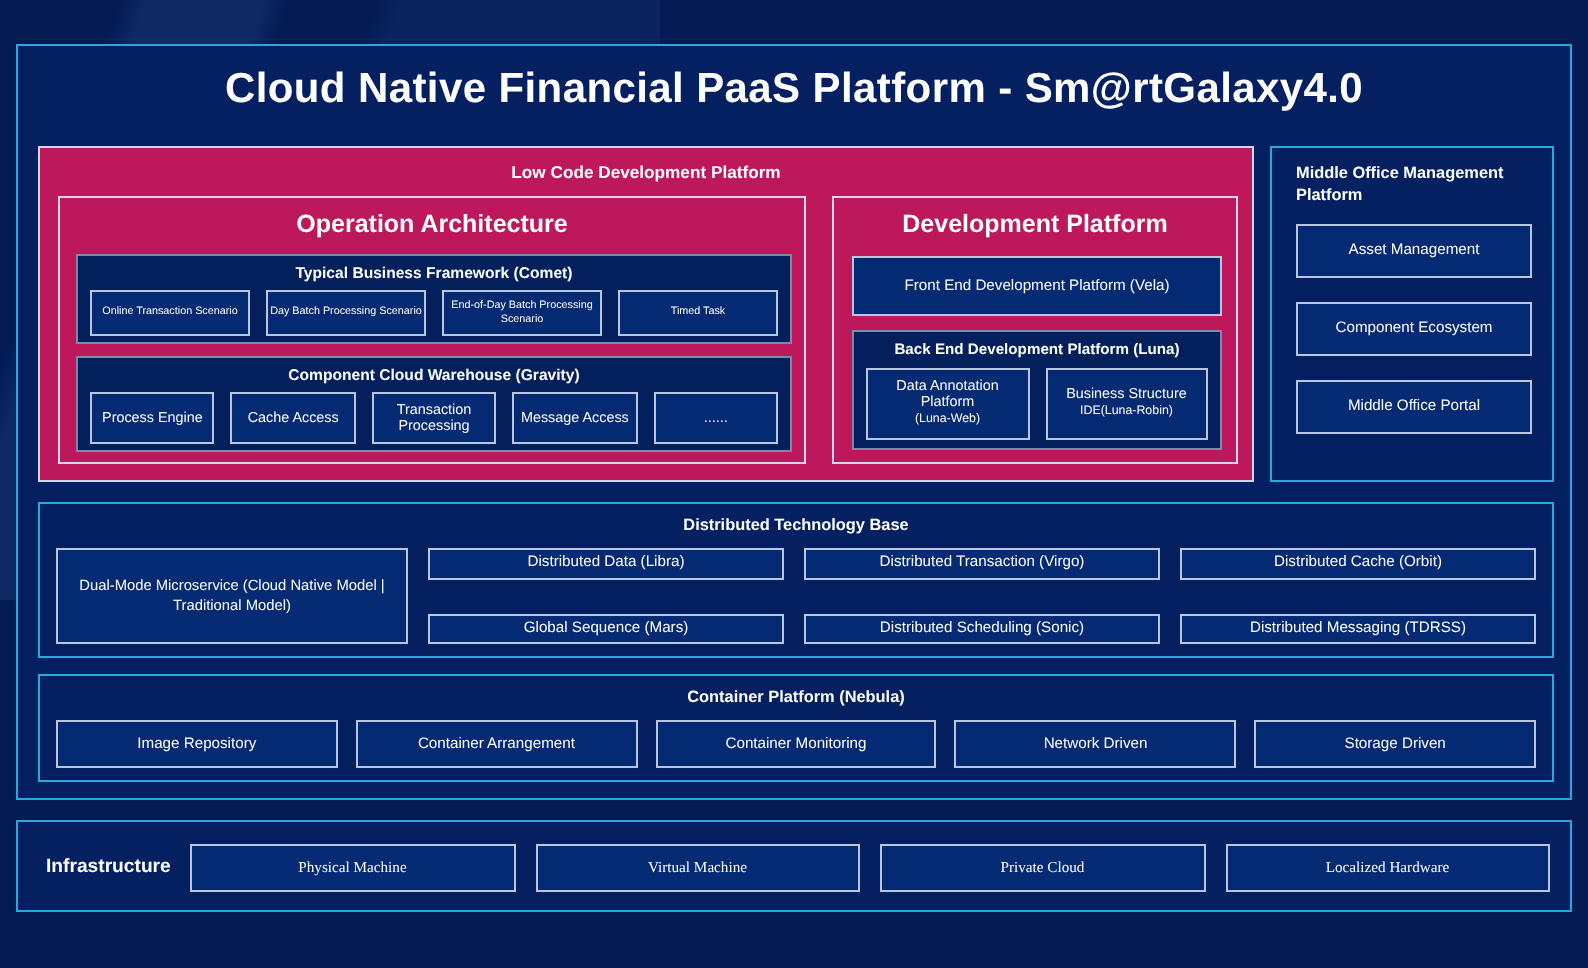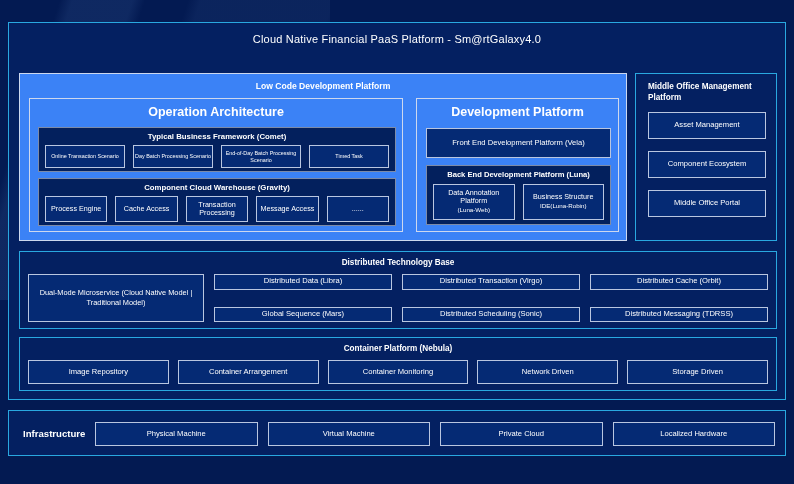--- a/index.html
+++ b/index.html
@@ -28,21 +28,21 @@
   .root{position:absolute;inset:0;z-index:1;}
 
   
   .panel-cyan{
     border:1.5px solid #29a8e0;
     background:#042061;
     box-sizing:border-box;
   }
   .panel-white{
     border:1.2px solid #cdd8ee;
-    background:#3b82f6;
+    background:#be185d;
     box-sizing:border-box;
   }
   .panel-gray{
     border:1.2px solid #7d8ba8;
     background:#03205d;
     box-sizing:border-box;
   }
   .chip{
     border:1.2px solid #b9c6e0;
     background:#052a74;
@@ -52,21 +52,21 @@
     color:#ffffff;
     line-height:1.15;
   }
 
   
   #main-frame{
     position:absolute;left:8px;top:22px;width:778px;height:378px;
   }
   #page-title{
     position:absolute;left:0;top:10px;width:100%;
-    text-align:center;font-size:11px;font-weight:normal;letter-spacing:.2px;
+    text-align:center;font-size:21px;font-weight:bold;letter-spacing:.2px;
   }
 
   
   #lowcode{
     position:absolute;left:10px;top:50px;width:608px;height:168px;
   }
   #lowcode-title{
     position:absolute;left:0;top:7px;width:100%;text-align:center;
     font-size:8.6px;font-weight:bold;
   }
@@ -126,21 +126,21 @@
     text-align:center;font-size:8.2px;font-weight:bold;}
   #container-row{position:absolute;left:8px;top:22px;right:8px;height:24px;
     display:flex;gap:9px;}
   #container-row .chip{flex:1;font-size:7.6px;}
 
   
   #infra-frame{position:absolute;left:8px;top:410px;width:778px;height:46px;}
   #infra-label{position:absolute;left:14px;top:0;height:100%;
     display:flex;align-items:center;font-size:9.6px;font-weight:bold;}
   #infra-row{position:absolute;left:86px;top:11px;right:10px;height:24px;
-    display:flex;gap:10px;}
+    display:flex;gap:10px;font-family:Liberation Serif, serif;}
   #infra-row .chip{flex:1;font-size:7.6px;}
 </style>
 </head>
 <body>
 
 <div class="sheen"></div>
 
 <div class="root">
 
   <div id="main-frame" class="panel-cyan">

